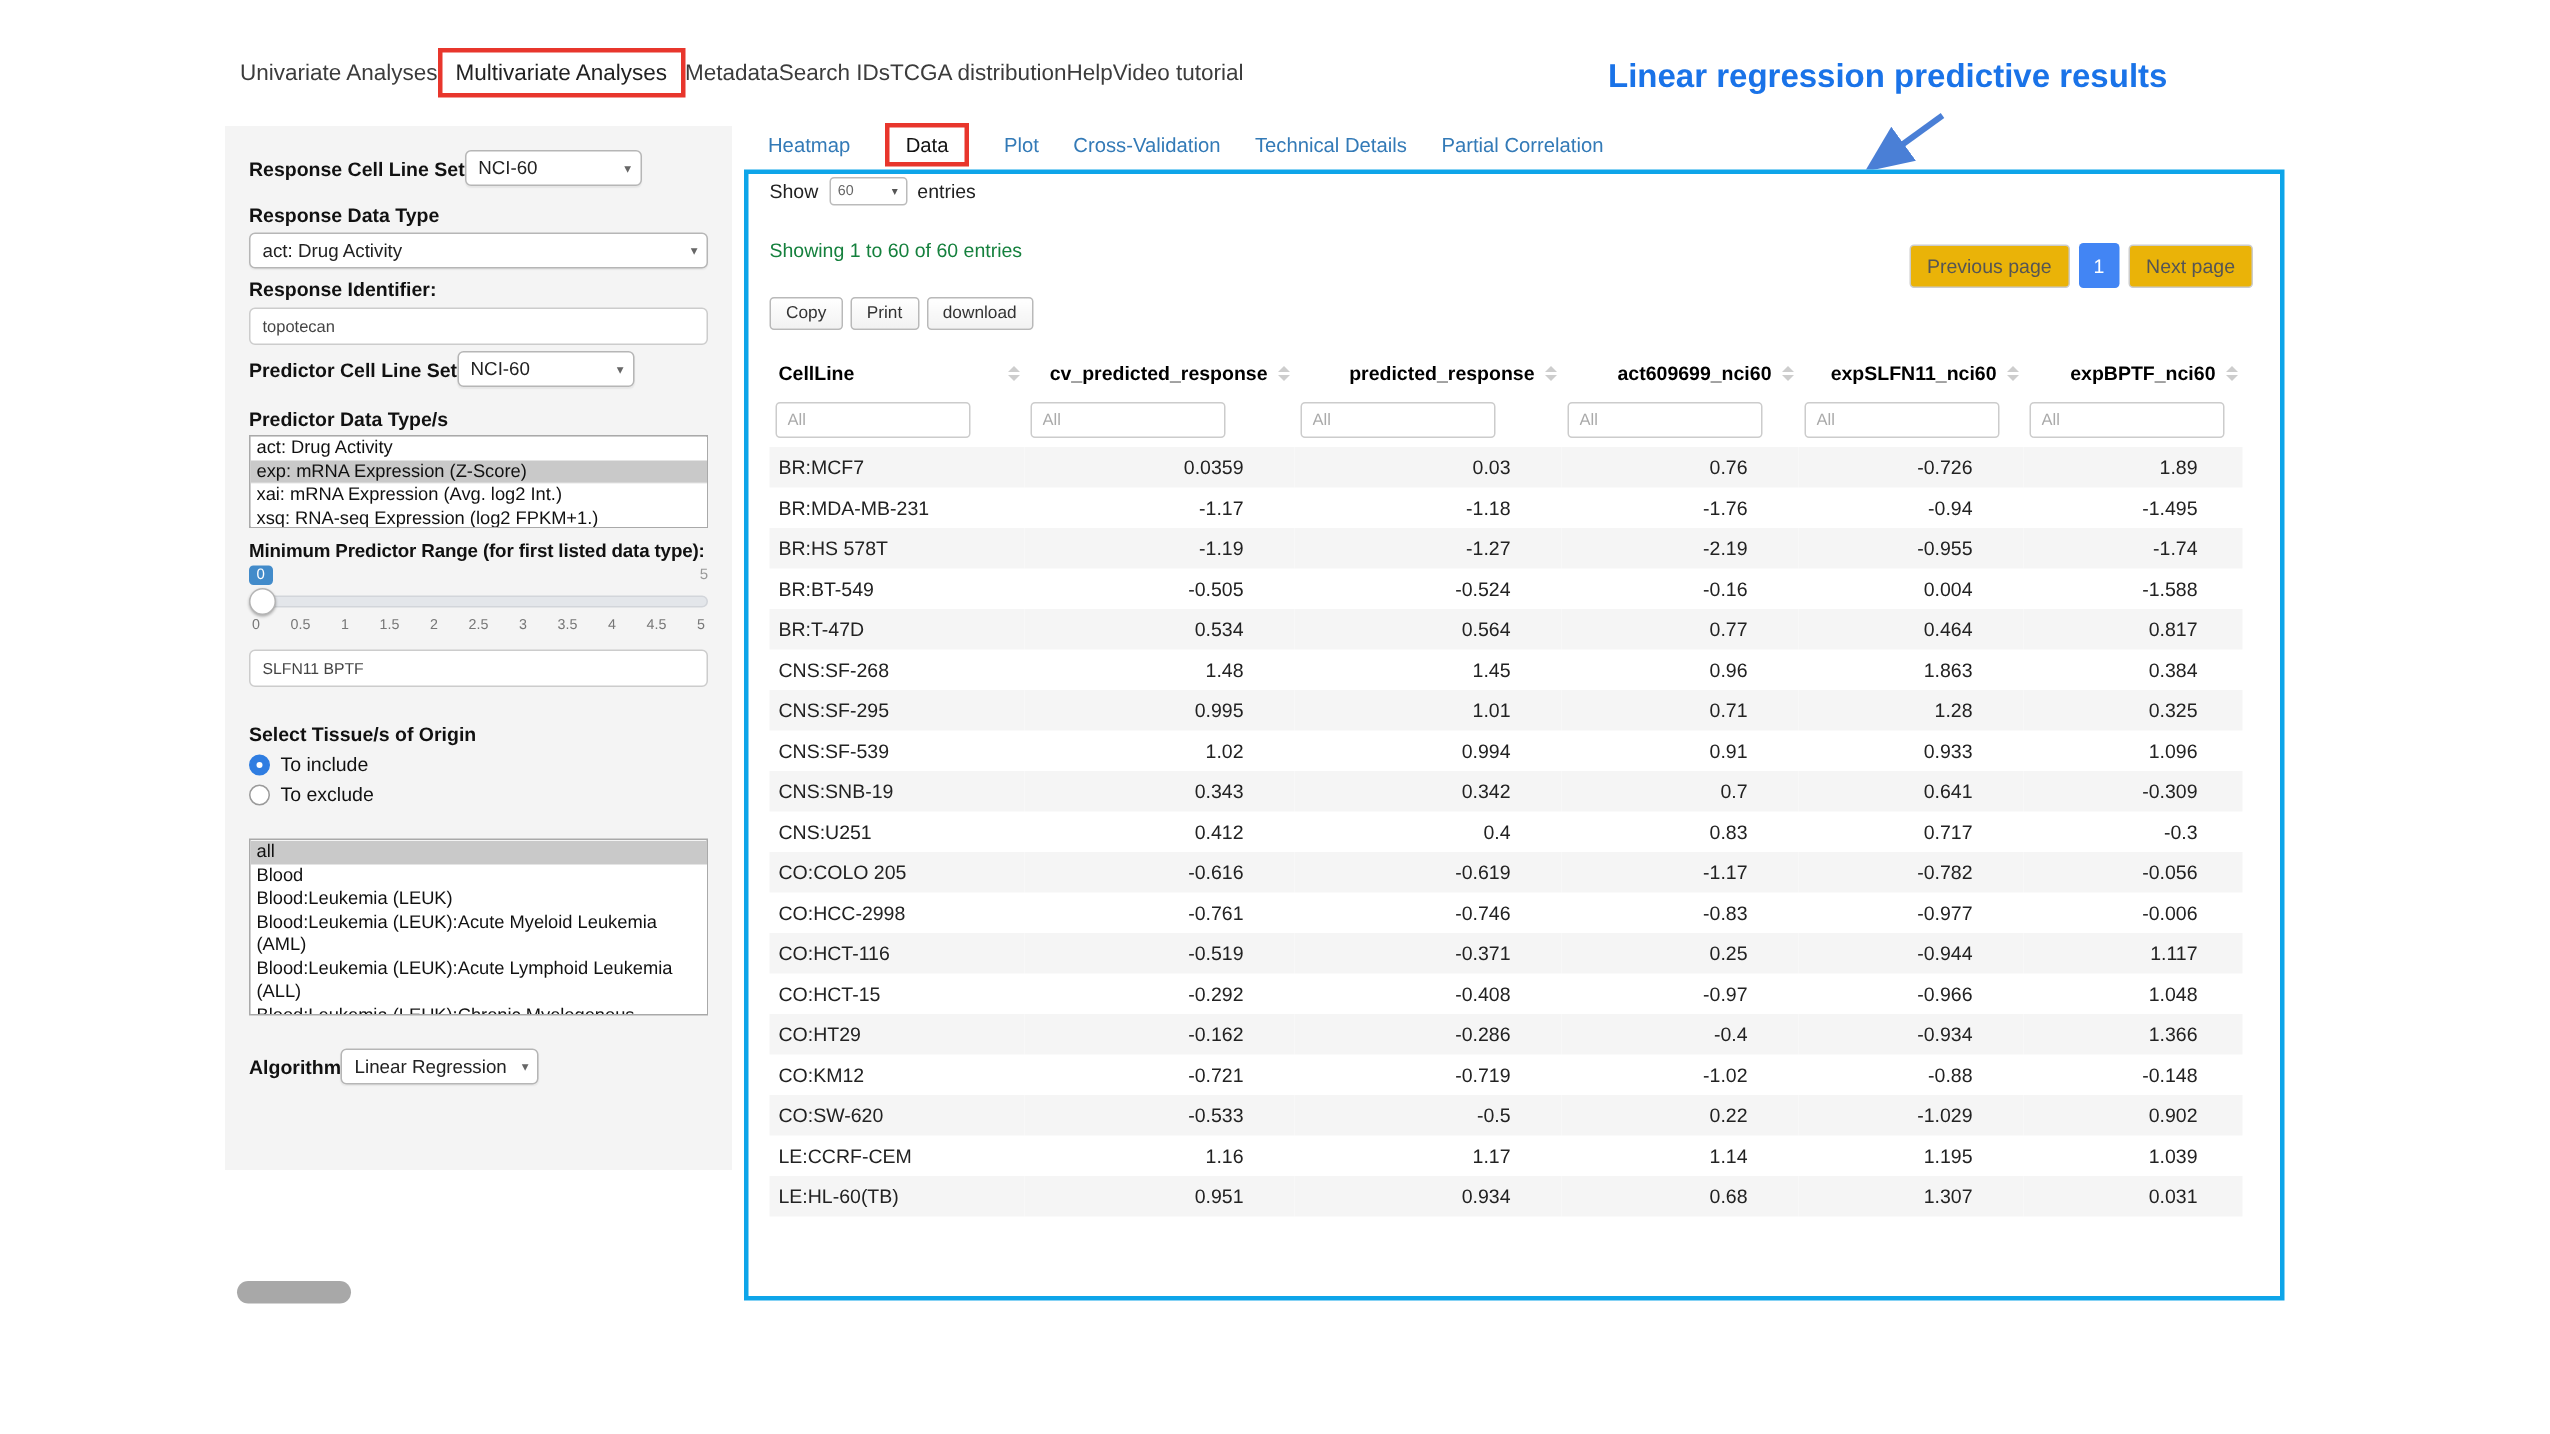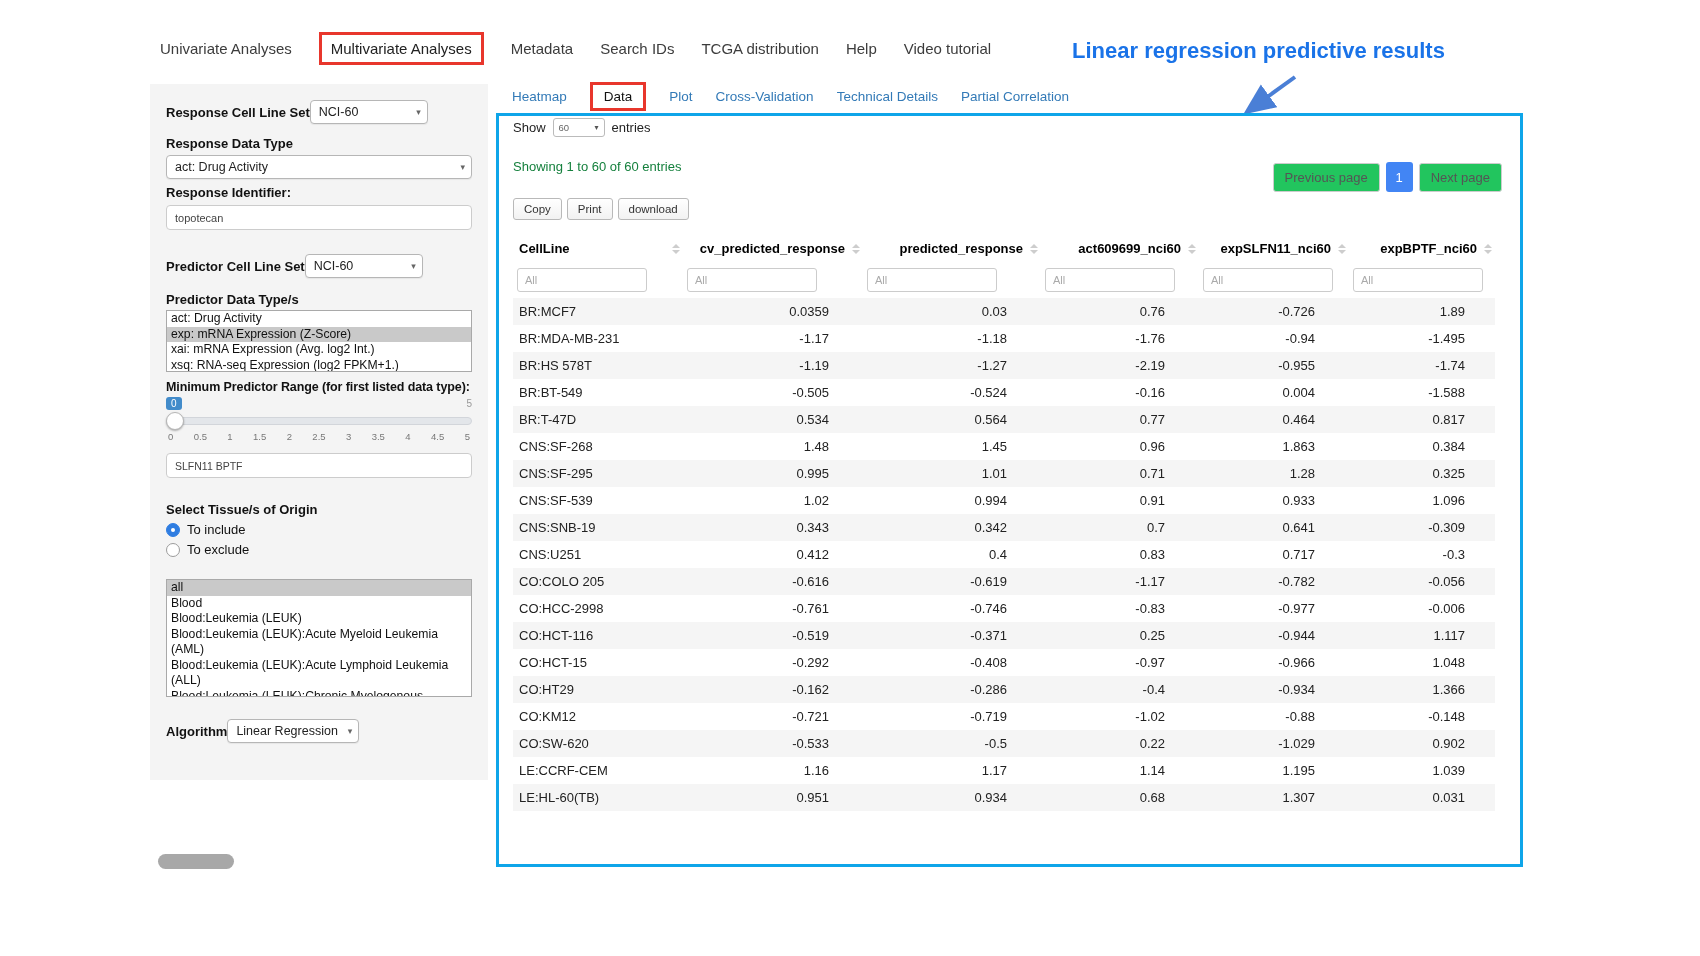--- a/index.html
+++ b/index.html
@@ -1,20 +1,20 @@
 <!DOCTYPE html>
 <html><head>
 <meta charset="utf-8">
 <style>
   * { margin:0; padding:0; box-sizing:border-box; }
   html,body { background:#fff; font-family:"Liberation Sans", sans-serif; }
   .page { position:relative; width:1700px; height:956px; background:#fff; overflow:hidden; }
 
   
-  .topnav { position:absolute; left:160px; top:32px; display:flex; align-items:center; gap:27px;
+  .topnav { position:absolute; left:160px; top:32px; display:flex; align-items:center; 
             font-size:15px; color:#3c3c3c; }
   .nav-item { white-space:nowrap; cursor:pointer; }
   .nav-item.boxed { border:3px solid #e8362c; padding:5px 9px; color:#222; }
 
   
   .annotation { position:absolute; left:1072px; top:38px; font-size:22px; font-weight:bold; color:#1a73e8; }
   .arrow { position:absolute; left:1232px; top:72px; }
 
   
   .sidebar { position:absolute; left:150px; top:84px; width:338px; height:696px; background:#f4f4f4;
@@ -66,21 +66,21 @@
   .panel { position:absolute; left:496px; top:113px; width:1027px; height:754px;
            border:3px solid #0ea5e9; background:#fff; padding:2px 14px; overflow:hidden; }
   .show-row { display:flex; align-items:center; gap:7px; font-size:13px; color:#222; margin-top:0; }
   .mini-select { border:1px solid #bbb; border-radius:3px; height:19px; width:52px; background:#fff;
                  display:inline-flex; align-items:center; justify-content:space-between;
                  padding:0 5px; font-size:9.5px; color:#666; cursor:pointer; }
   .mini-select .chev { font-size:8px; color:#555; }
   .showing { font-size:13px; color:#15803d; margin-top:22px; }
   .pagination { position:absolute; right:18px; top:46px; display:flex; align-items:center; gap:6px;
                 font-size:13px; color:#555; }
-  .page-btn { border:1px solid #ccc; border-radius:3px; padding:6px 11px; background:#22c55e; cursor:pointer; white-space:nowrap; }
+  .page-btn { border:1px solid #ccc; border-radius:3px; padding:6px 11px; background:#eab308; cursor:pointer; white-space:nowrap; }
   .page-num { background:#4285f4; color:#fff; border-radius:3px; min-width:27px; height:30px;
               display:flex; align-items:center; justify-content:center; cursor:pointer; }
   .export-row { display:flex; gap:5px; margin-top:24px; }
   .export-btn { border:1px solid #b9b9b9; border-radius:3px; padding:4px 10px; font-size:11.5px;
                 color:#333; background:linear-gradient(#ffffff,#f2f2f2); cursor:pointer; }
 
   table.data { width:982px; border-collapse:collapse; margin-top:12px; font-size:13px; table-layout:fixed; color:#222; }
   table.data th { position:relative; font-weight:bold; font-size:13px; color:#000; padding:9px 18px 9px 4px;
                   text-align:right; cursor:pointer; white-space:nowrap; }
   table.data th.col-left { text-align:left; padding-left:6px; }
@@ -138,21 +138,21 @@
 
     <div class="sb-label" style="margin-top:12px;">Response Data Type</div>
     <span class="select block" style="margin-top:4px;">
       <span>act: Drug Activity</span>
       <span class="chev">▾</span>
     </span>
 
     <div class="sb-label" style="margin-top:6px;">Response Identifier:</div>
     <input class="text-input" style="margin-top: 5px;" value="topotecan">
 
-    <div class="inline-row" style="margin-top:24px;align-items:center;">
+    <div class="inline-row" style="margin-top:4px;align-items:center;">
       <span class="sb-label">Predictor Cell Line Set</span>
       <span class="select w118">
         <span>NCI-60</span>
         <span class="chev">▾</span>
       </span>
     </div>
 
     <div class="sb-label" style="margin-top:14px;">Predictor Data Type/s</div>
     <div class="listbox lb-types" id="type-list" style="margin-top:3px;">
         <div class="opt">act: Drug Activity</div>

